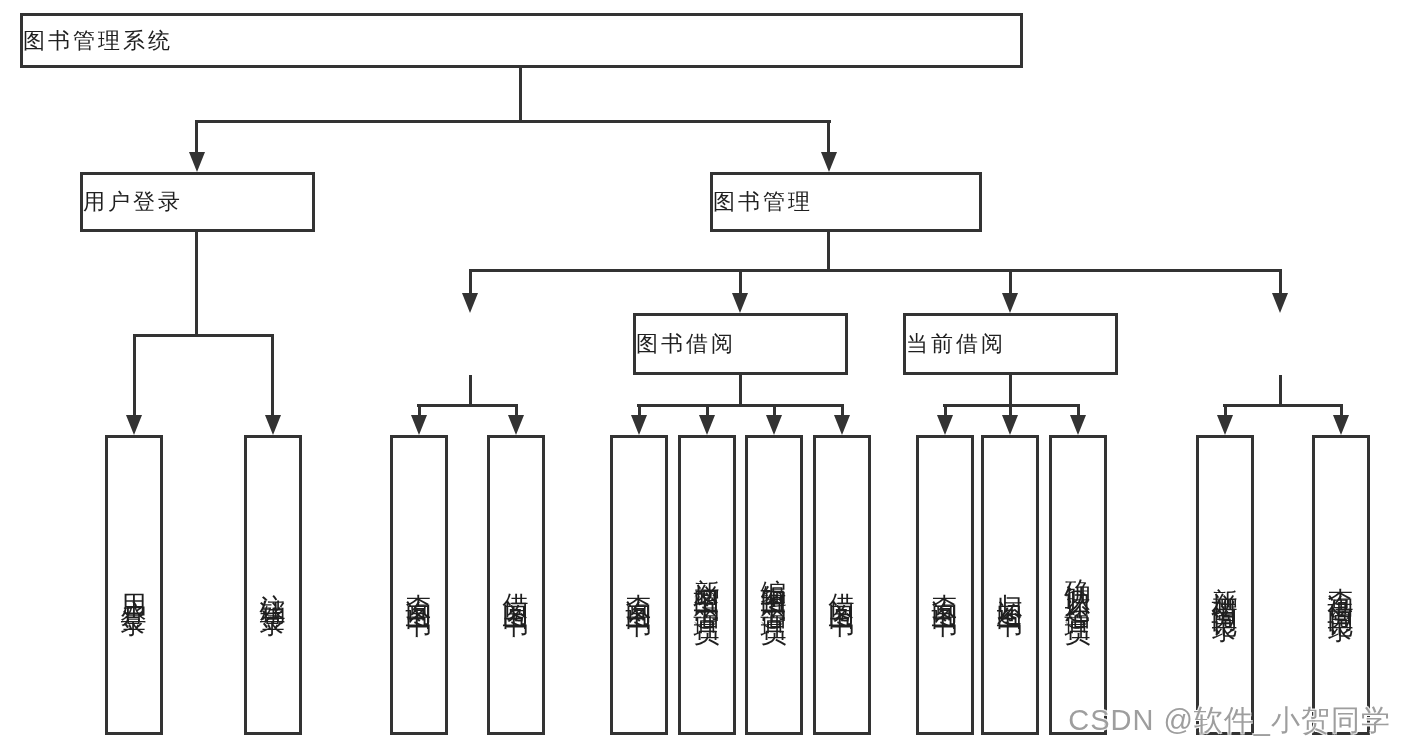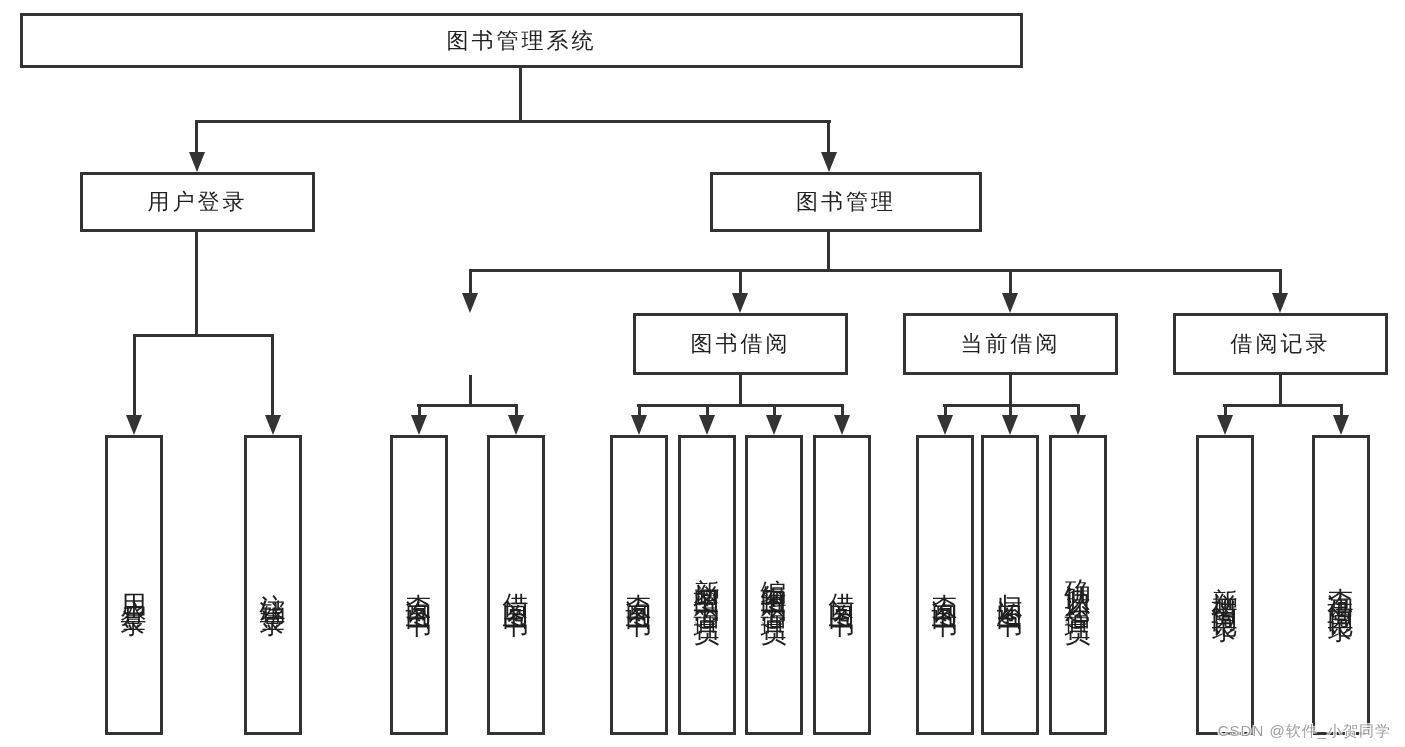--- a/index.html
+++ b/index.html
@@ -2,41 +2,41 @@
 <html><head>
 <meta charset="utf-8">
 <style>
   html,body{margin:0;padding:0;background:#fff;}
   #stage{
     position:relative;width:1405px;height:747px;background:#ffffff;
     font-family:"Liberation Sans",sans-serif;color:#1f1f1f;overflow:hidden;
   }
   .box{
     position:absolute;box-sizing:border-box;border:3px solid #333333;background:#fff;
-    display:flex;align-items:center;justify-content:center;
+    display:flex;align-items:center;justify-content:flex-start;
     font-size:22px;letter-spacing:3px;color:#1f1f1f;
   }
   .leaf{
     position:absolute;box-sizing:border-box;border:3px solid #333333;background:#fff;
     display:flex;align-items:center;justify-content:center;
   }
   .leaf span{
     writing-mode:vertical-rl;text-orientation:mixed;
     font-size:26px;letter-spacing:6px;line-height:1;color:#1f1f1f;
   }
   .v{position:absolute;width:3px;background:#333333;}
   .h{position:absolute;height:3px;background:#333333;}
   .arrow{
     position:absolute;width:0;height:0;
     border-left:8px solid transparent;border-right:8px solid transparent;
     border-top:20px solid #333333;
   }
   #watermark{
     position:absolute;right:14px;bottom:6px;z-index:5;
-    font-size:15px;letter-spacing:1px;color:#9e9e9e;
+    font-size:29px;letter-spacing:1px;color:#9e9e9e;
     text-shadow:-1px -1px 0 rgba(255,255,255,.85),1px -1px 0 rgba(255,255,255,.85),
                 -1px 1px 0 rgba(255,255,255,.85),1px 1px 0 rgba(255,255,255,.85);
   }
 </style>
 </head>
 <body>
 
 <div id="stage">
 
   <div class="box" style="left:20px;top:13px;width:1003px;height:55px;">
@@ -73,23 +73,20 @@
   <div class="v" style="left:1009px;top:269px;height:25px;"></div>
   <div class="arrow" style="left:1002px;top:293px;"></div>
   <div class="v" style="left:1279px;top:269px;height:25px;"></div>
   <div class="arrow" style="left:1272px;top:293px;"></div>
 
   <div class="box" style="left:633px;top:313px;width:215px;height:62px;">
     <span>图书借阅</span>
   </div>
   <div class="box" style="left:903px;top:313px;width:215px;height:62px;">
     <span>当前借阅</span>
-  </div>
-  <div class="box" style="left:1173px;top:313px;width:215px;height:62px;">
-    <span>借阅记录</span>
   </div>
 
   <div class="v" style="left:469px;top:375px;height:32px;"></div>
   <div class="h" style="left:417px;top:404px;width:101px;"></div>
   <div class="v" style="left:739px;top:375px;height:32px;"></div>
   <div class="h" style="left:637px;top:404px;width:207px;"></div>
   <div class="v" style="left:1009px;top:375px;height:32px;"></div>
   <div class="h" style="left:943px;top:404px;width:137px;"></div>
   <div class="v" style="left:1279px;top:375px;height:32px;"></div>
   <div class="h" style="left:1223px;top:404px;width:120px;"></div>

